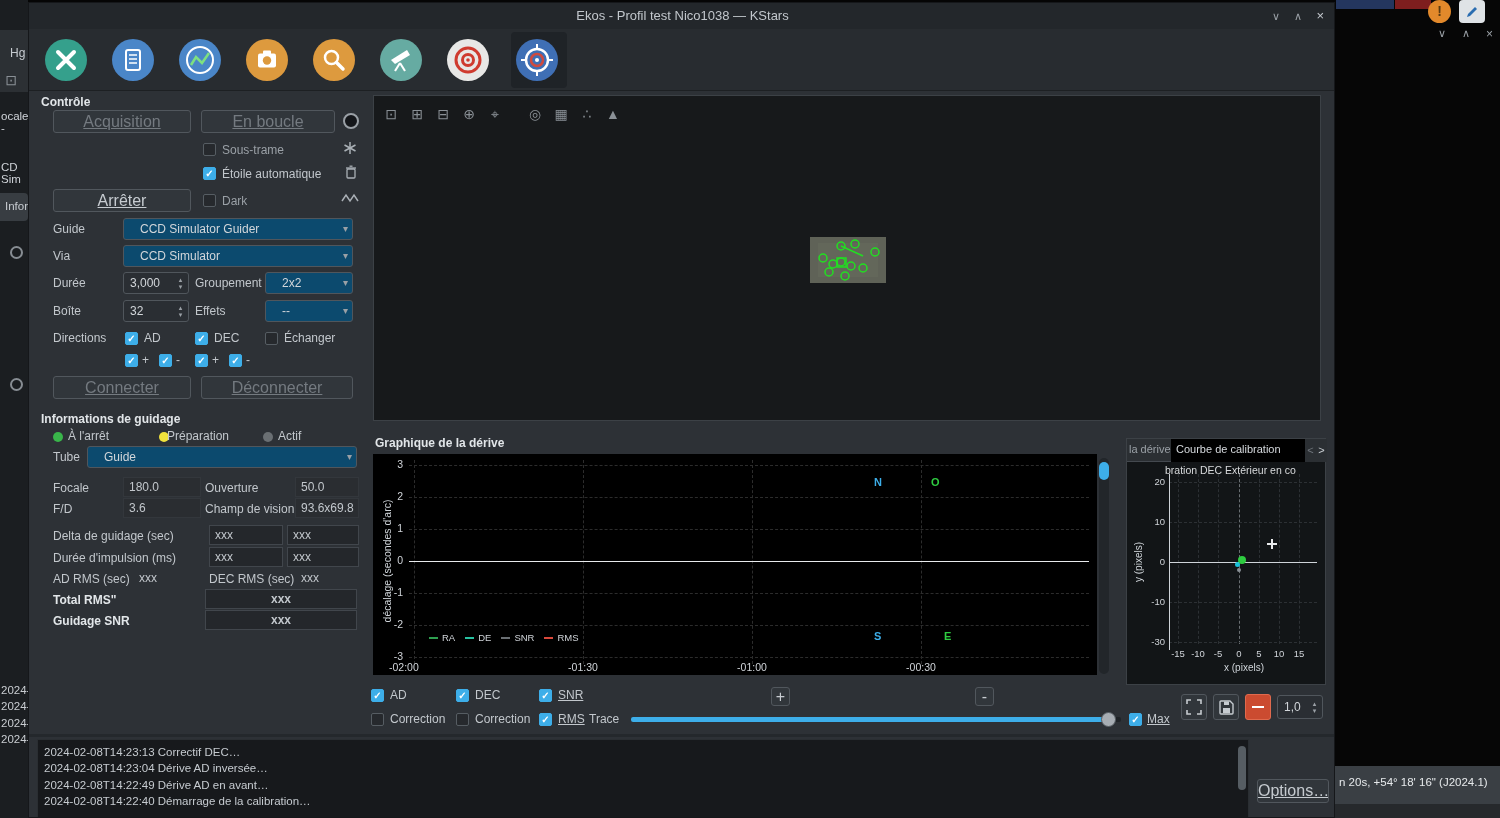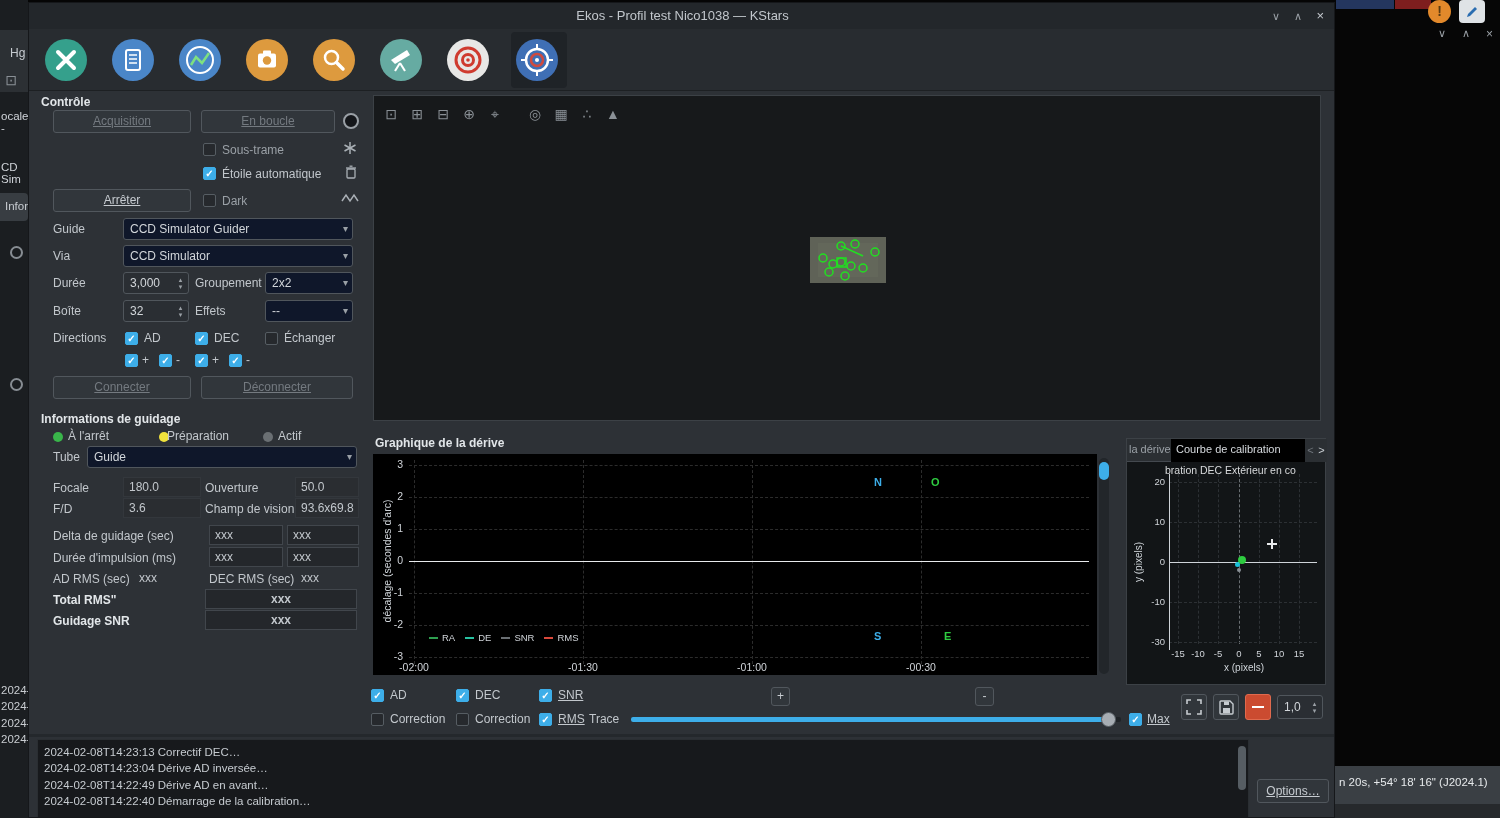--- a/index.html
+++ b/index.html
@@ -1,25 +1,25 @@
 <!DOCTYPE html>
 <html><head>
 <meta charset="utf-8">
 <style>
   *{margin:0;padding:0;box-sizing:border-box}
   html,body{width:1500px;height:818px;overflow:hidden}
   body{background:#050505;font-family:"Liberation Sans",sans-serif;font-size:12px;color:#c8ccd0;position:relative}
   .abs{position:absolute}
   .lbl{position:absolute;font-size:12px;color:#c2c7cc;white-space:nowrap}
   .sect{position:absolute;font-size:12px;font-weight:bold;color:#e2e6e9;white-space:nowrap}
-  .btn{position:absolute;background:#31363b;border:1px solid #51575d;border-radius:3px;color:#c6cbd0;text-align:center;font-size:12px;text-decoration:underline;overflow:hidden}
+  .btn{position:absolute;background:#31363b;border:1px solid #51575d;border-radius:3px;color:#c6cbd0;text-align:center;font-size:16px;text-decoration:underline;overflow:hidden}
   .btn.dim{color:#747a80}
   .cb{position:absolute;width:13px;height:13px;border:1px solid #565d63;background:#26292d;border-radius:2px;font-size:10px;line-height:12px;text-align:center;color:#fff}
   .cb.on{background:#3daee9;border-color:#3daee9;font-weight:bold}
-  .combo{position:absolute;background:#0f172a;border:1px solid #50565c;border-radius:3px;color:#d2d6da;height:22px;line-height:20px;padding:0 16px 0 6px;font-size:12px;white-space:nowrap;overflow:hidden}
+  .combo{position:absolute;background:#0c4a6e;border:1px solid #50565c;border-radius:3px;color:#d2d6da;height:22px;line-height:20px;padding:0 16px 0 16px;font-size:12px;white-space:nowrap;overflow:hidden}
   .combo .chev{position:absolute;right:4px;top:0;line-height:20px;color:#9aa0a6;font-size:10px}
   .spin{position:absolute;background:#2a2e33;border:1px solid #50565c;border-radius:3px;height:22px}
   .spin .val{position:absolute;left:6px;top:0;line-height:20px;color:#d2d6da}
   .spin .arr{position:absolute;right:2px;width:11px;font-size:7px;color:#9aa0a6;line-height:9px;text-align:center}
   .field{position:absolute;background:#24272b;border:1px solid #41464c;height:20px;line-height:18px;padding-left:5px;color:#c2c7cc;font-size:12px;overflow:hidden}
   .flat{position:absolute;background:#2a2d31;border:1px solid #33373c;height:20px;line-height:18px;padding-left:5px;color:#c2c7cc;font-size:12px;overflow:hidden}
   .dot{position:absolute;width:10px;height:10px;border-radius:50%}
   .tick{position:absolute;color:#d0d4d9;font-size:10.5px}
   .gridv{position:absolute;border-left:1px dashed #2c2c2c;width:0}
   .gridh{position:absolute;border-top:1px dashed #2c2c2c;height:0}
@@ -342,21 +342,21 @@
     <span class="tick" style="left:6px;top:4px;width:24px;text-align:right">3</span>
     <span class="tick" style="left:6px;top:36px;width:24px;text-align:right">2</span>
     <span class="tick" style="left:6px;top:68px;width:24px;text-align:right">1</span>
     <span class="tick" style="left:6px;top:100px;width:24px;text-align:right">0</span>
     <span class="tick" style="left:6px;top:132px;width:24px;text-align:right">-1</span>
     <span class="tick" style="left:6px;top:164px;width:24px;text-align:right">-2</span>
     <span class="tick" style="left:6px;top:196px;width:24px;text-align:right">-3</span>
 
     <div class="abs" style="left:-86px;top:101px;width:200px;height:12px;text-align:center;font-size:10.5px;color:#cfd4d9;transform:rotate(-90deg)">décalage (secondes d'arc)</div>
 
-    <span class="tick" style="left:16px;top:207px;width:50px;text-align:center">-02:00</span>
+    <span class="tick" style="left:16px;top:207px;width:50px;">-02:00</span>
     <span class="tick" style="left:185px;top:207px;width:50px;text-align:center">-01:30</span>
     <span class="tick" style="left:354px;top:207px;width:50px;text-align:center">-01:00</span>
     <span class="tick" style="left:523px;top:207px;width:50px;text-align:center">-00:30</span>
 
     <span class="compassNS" style="left:501px;top:22px">N</span>
     <span class="compassOE" style="left:558px;top:22px">O</span>
     <span class="compassNS" style="left:501px;top:176px">S</span>
     <span class="compassOE" style="left:571px;top:176px">E</span>
 
     <div class="abs" style="left:56px;top:178px;display:flex;align-items:center">

